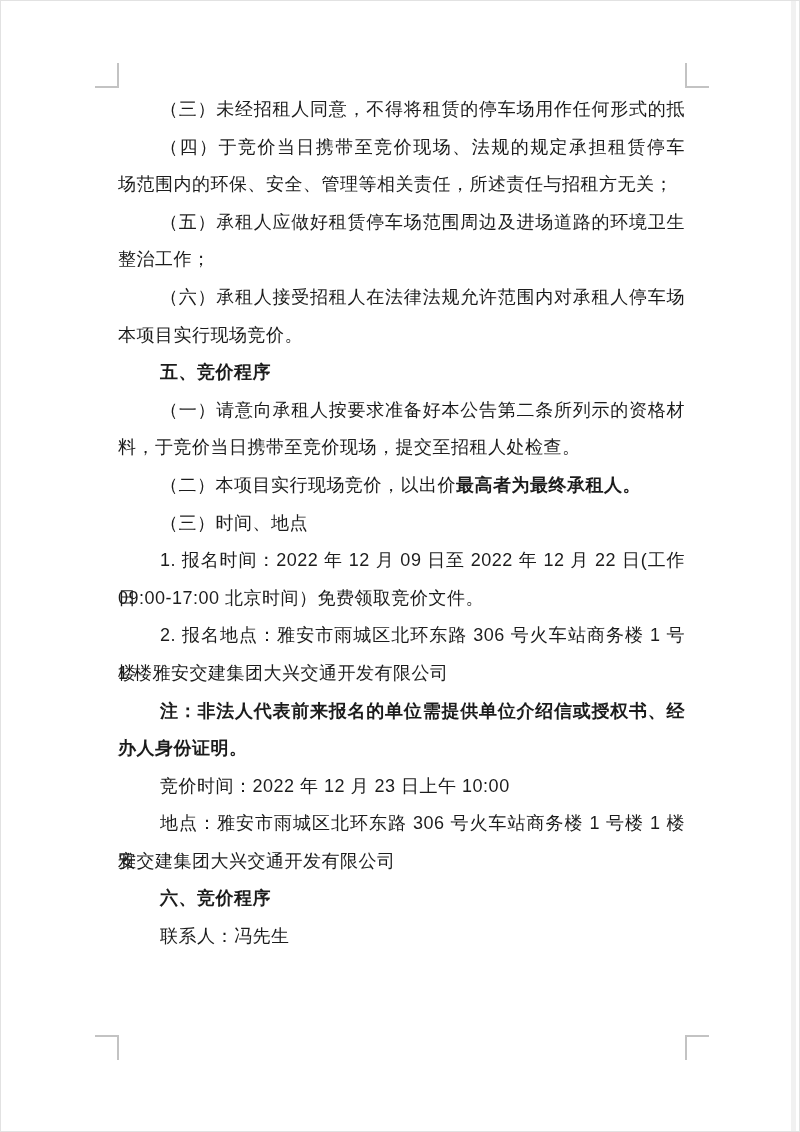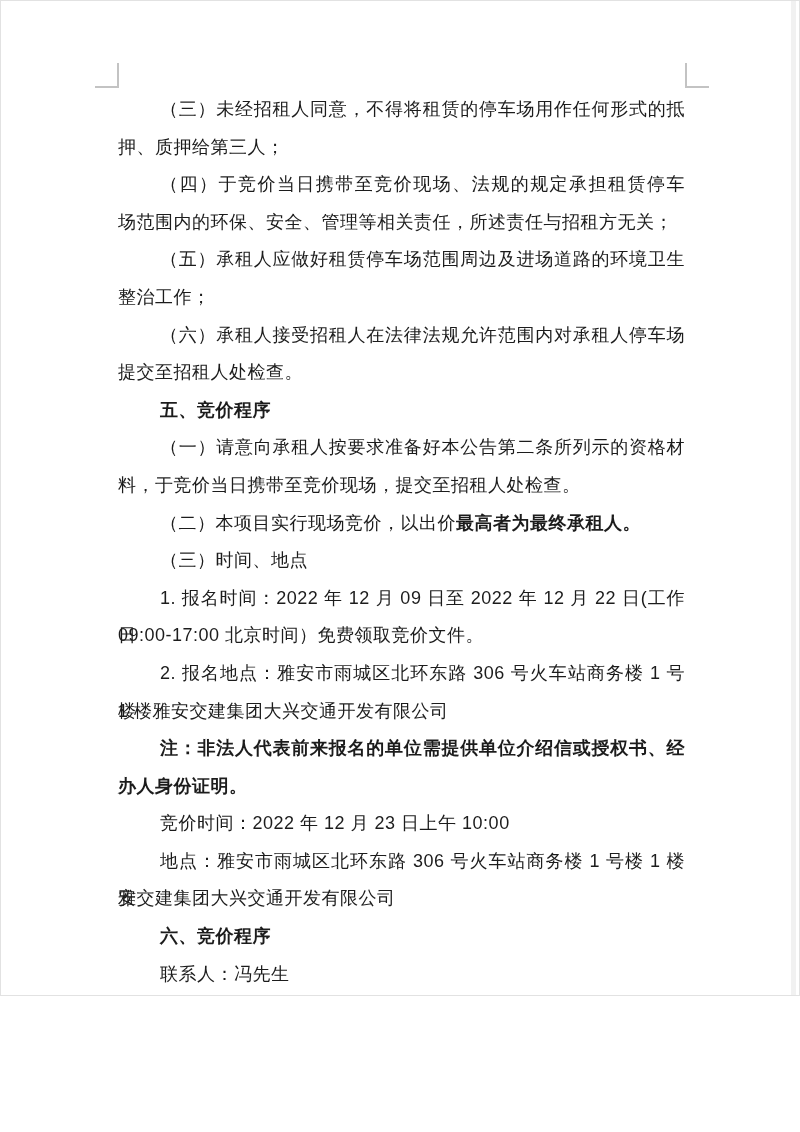--- a/index.html
+++ b/index.html
@@ -8,21 +8,21 @@
     background: #ffffff;
   }
   body {
     width: 800px;
     height: 1132px;
     font-family: "Liberation Sans", sans-serif;
   }
   .page {
     position: relative;
     width: 800px;
-    height: 996px;
+    height: 1132px;
     box-sizing: border-box;
     background: #ffffff;
     border: 1px solid #e2e2e2;
     overflow: hidden;
   }
   .page-edge-right {
     position: absolute;
     top: 0;
     left: 790px;
     width: 5px;
@@ -71,27 +71,26 @@
 <div class="page">
   <div class="page-edge-right"></div>
 
   <div class="crop tl"></div>
   <div class="crop tr"></div>
   <div class="crop bl"></div>
   <div class="crop br"></div>
 
   <div class="text-area">
       <div class="line indent justify"><span class="seg">（三）未经招租人同意，不得将租赁的停车场用作任何形式的抵</span></div>
-      <div class="line"><span class="seg">押、质押给第三人；</span></div>
       <div class="line indent justify"><span class="seg">（四）于竞价当日携带至竞价现场、法规的规定承担租赁停车</span></div>
       <div class="line"><span class="seg">场范围内的环保、安全、管理等相关责任，所述责任与招租方无关；</span></div>
       <div class="line indent justify"><span class="seg">（五）承租人应做好租赁停车场范围周边及进场道路的环境卫生</span></div>
       <div class="line"><span class="seg">整治工作；</span></div>
       <div class="line indent justify"><span class="seg">（六）承租人接受招租人在法律法规允许范围内对承租人停车场</span></div>
-      <div class="line"><span class="seg">提交至招租人处检查。</span></div>
+      <div class="line"><span class="seg">本项目实行现场竞价。</span></div>
       <div class="line indent"><span class="seg bold">五、竞价程序</span></div>
       <div class="line indent justify"><span class="seg">（一）请意向承租人按要求准备好本公告第二条所列示的资格材</span></div>
       <div class="line"><span class="seg">料，于竞价当日携带至竞价现场，提交至招租人处检查。</span></div>
       <div class="line indent"><span class="seg">（二）本项目实行现场竞价，以出价</span><span class="seg bold">最高者为最终承租人。</span></div>
       <div class="line indent"><span class="seg">（三）时间、地点</span></div>
       <div class="line indent justify"><span class="seg">1. 报名时间：2022 年 12 月 09 日至 2022 年 12 月 22 日(工作日</span></div>
       <div class="line"><span class="seg">09:00-17:00 北京时间）免费领取竞价文件。</span></div>
       <div class="line indent justify"><span class="seg">2. 报名地点：雅安市雨城区北环东路 306 号火车站商务楼 1 号楼</span></div>
       <div class="line"><span class="seg">1 楼雅安交建集团大兴交通开发有限公司</span></div>
       <div class="line indent justify"><span class="seg bold">注：非法人代表前来报名的单位需提供单位介绍信或授权书、经</span></div>

